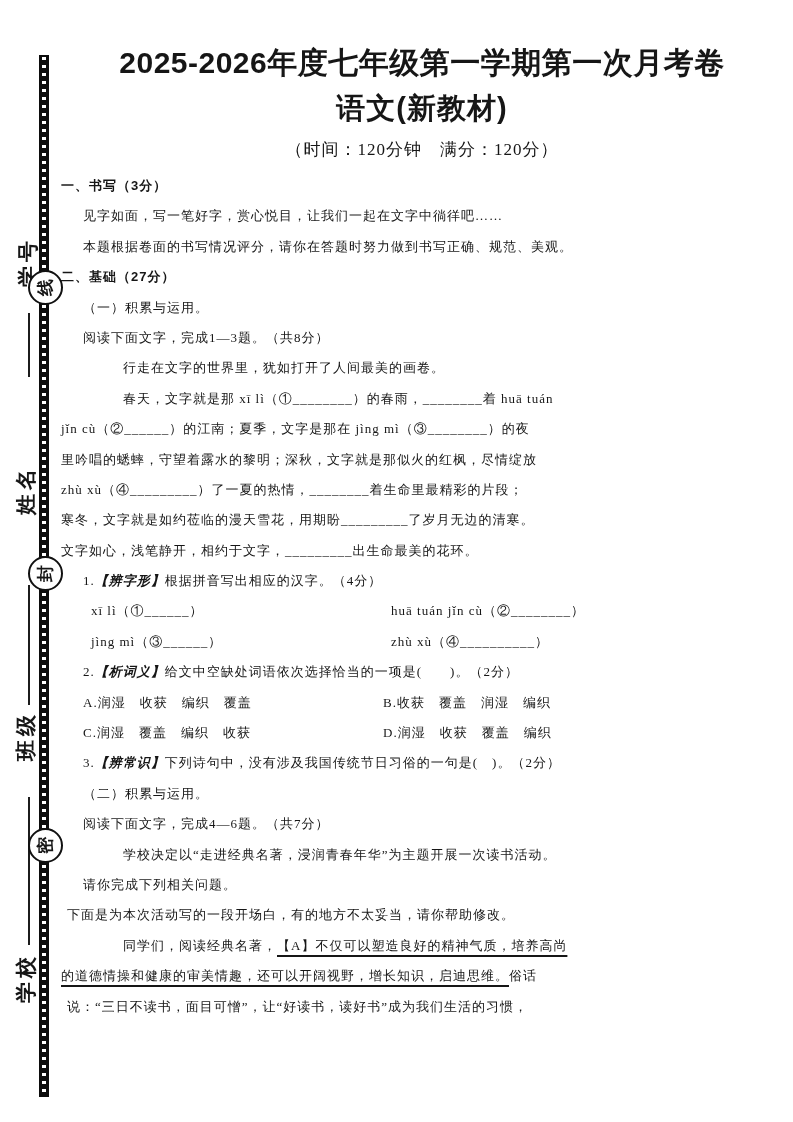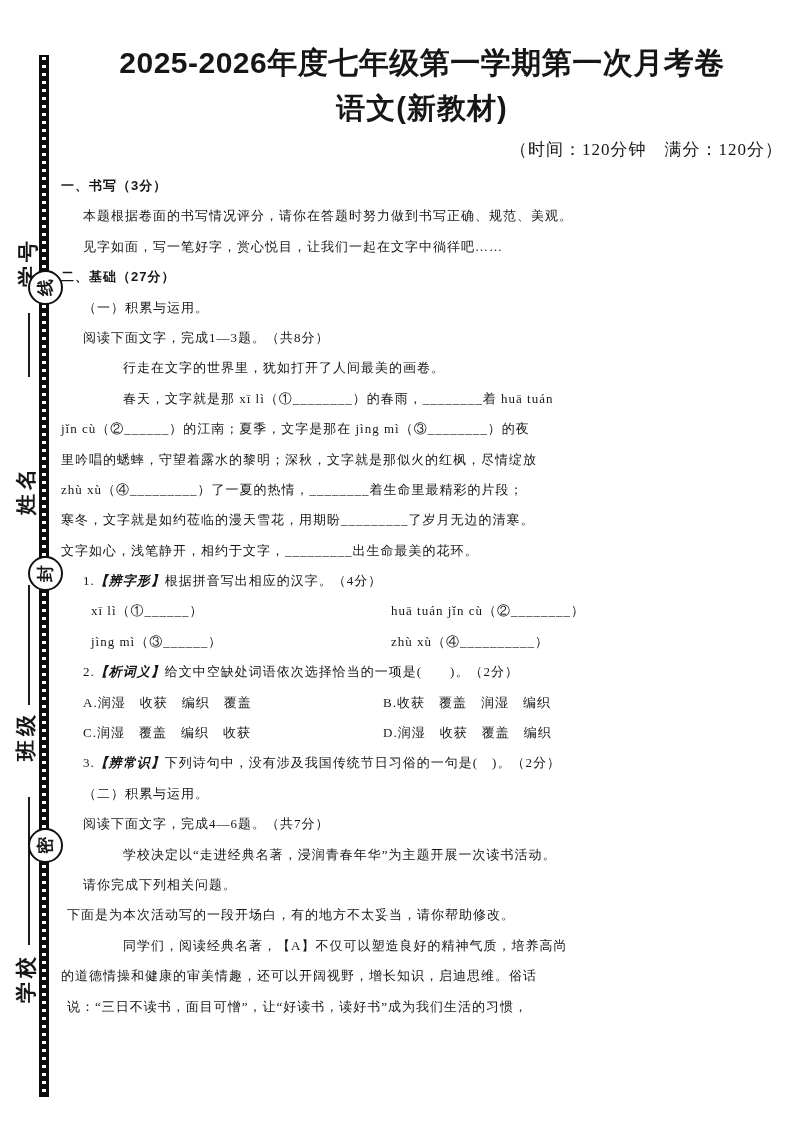--- a/index.html
+++ b/index.html
@@ -42,36 +42,36 @@
   .t1{
     margin-top:44px;text-align:center;white-space:nowrap;
     font-family:"Liberation Sans","DejaVu Sans",sans-serif;
     font-weight:900;font-size:30px;line-height:38px;letter-spacing:0.5px;
   }
   .t2{
     margin-top:8px;text-align:center;
     font-family:"Liberation Sans","DejaVu Sans",sans-serif;
     font-weight:900;font-size:29px;line-height:36px;letter-spacing:1px;
   }
-  .meta{margin-top:13px;text-align:right;font-size:17px;line-height:22px;letter-spacing:1px;}
+  .meta{margin-top:13px;text-align:center;font-size:17px;line-height:22px;letter-spacing:1px;}
   .lines{margin-top:10px;}
   .line{
     height:30.4px;line-height:30.4px;font-size:13px;
     letter-spacing:1px;white-space:nowrap;
   }
   .h{font-family:"Liberation Sans","DejaVu Sans",sans-serif;font-weight:700;}
   .p{padding-left:22px;}
   .p0{padding-left:0;}
   .p6{padding-left:6px;}
   .p30{padding-left:30px;}
   .ind{padding-left:62px;}
   .bold{font-family:"Liberation Sans","DejaVu Sans",sans-serif;font-weight:700;font-style:italic;}
   .cols{display:flex;}
   .cols .l{width:300px;flex:0 0 auto;}
-  .u{text-underline-offset:5px;text-decoration-thickness:1.5px;margin-top:26px;}
+  .u{text-decoration:underline;text-underline-offset:5px;text-decoration-thickness:1.5px;margin-top:26px;}
 </style>
 </head>
 <body>
 
 <div class="page">
 
   <div class="seal-strip"></div>
 
   <div class="side-label" style="left:-20px;top:242px;">
     <span>学号</span>
@@ -102,22 +102,22 @@
     <span>密</span>
   </div>
 
   <div class="content">
     <div class="t1">2025-2026年度七年级第一学期第一次月考卷</div>
     <div class="t2">语文(新教材)</div>
     <div class="meta">（时间：120分钟　满分：120分）</div>
 
     <div class="lines">
       <div class="line h">一、书写（3分）</div>
+      <div class="line p">见字如面，写一笔好字，赏心悦目，让我们一起在文字中徜徉吧……</div>
       <div class="line p">本题根据卷面的书写情况评分，请你在答题时努力做到书写正确、规范、美观。</div>
-      <div class="line p">见字如面，写一笔好字，赏心悦目，让我们一起在文字中徜徉吧……</div>
       <div class="line h">二、基础（27分）</div>
       <div class="line p">（一）积累与运用。</div>
       <div class="line p">阅读下面文字，完成1—3题。（共8分）</div>
       <div class="line ind">行走在文字的世界里，犹如打开了人间最美的画卷。</div>
       <div class="line ind">春天，文字就是那 xī lì（①________）的春雨，________着 huā tuán</div>
       <div class="line p0">jǐn cù（②______）的江南；夏季，文字是那在 jìng mì（③________）的夜</div>
       <div class="line p0">里吟唱的蟋蟀，守望着露水的黎明；深秋，文字就是那似火的红枫，尽情绽放</div>
       <div class="line p0">zhù xù（④_________）了一夏的热情，________着生命里最精彩的片段；</div>
       <div class="line p0">寒冬，文字就是如约莅临的漫天雪花，用期盼_________了岁月无边的清寒。</div>
       <div class="line p0">文字如心，浅笔静开，相约于文字，_________出生命最美的花环。</div>

